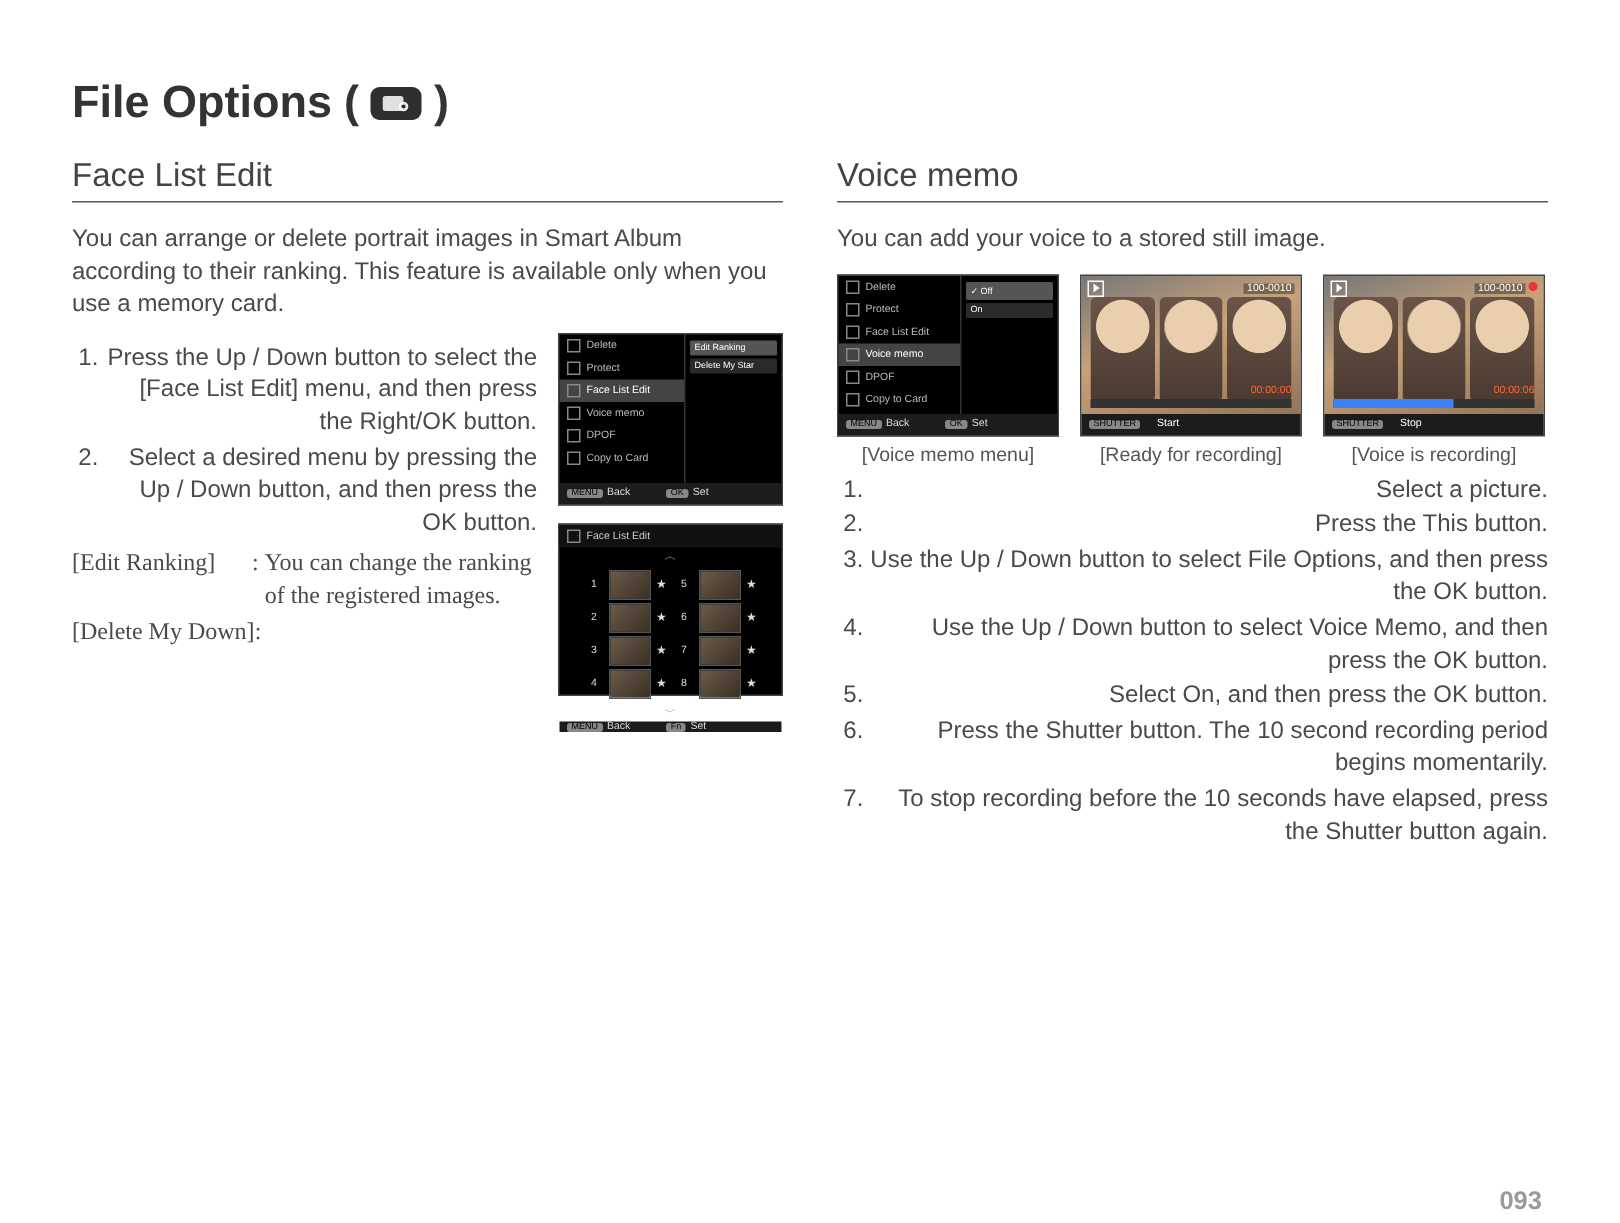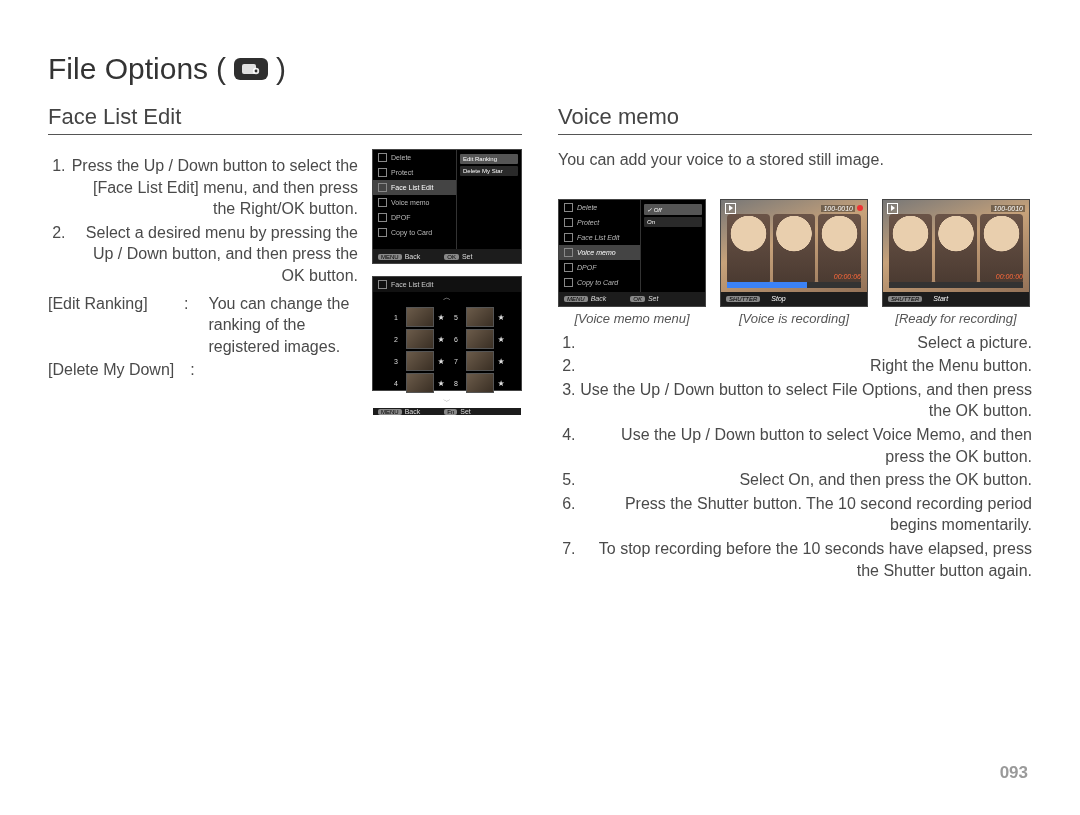--- a/index.html
+++ b/index.html
@@ -11,21 +11,21 @@
     box-sizing:border-box;
   }
   .page{
     padding:52px 48px 0 48px;
     box-sizing:border-box;
     width:100%;height:100%;
     position:relative;
   }
   h1{
     font-size:30px;
-    font-weight:normal;
+    font-weight:bold;
     color:#333;
     margin:0 0 18px 0;
     display:flex;
     align-items:center;
     gap:8px;
   }
   .title-icon{
     display:inline-flex;
     align-items:center;
     justify-content:center;
@@ -53,21 +53,21 @@
     color:#4a4a4a;
   }
   ol{margin:6px 0 0 0;padding-left:22px;}
   ol li{margin-bottom:2px;text-align:right;}
   .left-layout{display:flex;gap:14px;align-items:flex-start;}
   .left-text{flex:1;}
   .left-screens{width:150px;display:flex;flex-direction:column;gap:12px;}
 
   
   .defs{margin-top:6px;font-size:16px;}
-  .def-row{display:flex;gap:16px;margin-bottom:2px;}
+  .def-row{display:flex;gap:0;margin-bottom:2px;font-family:Liberation Serif, serif;}
   .def-term{min-width:120px;white-space:nowrap;}
   .def-sep{margin-right:4px;}
 
   
   .cam-menu{
     width:150px;height:115px;
     background:#000;
     border:1px solid #444;
     color:#bbb;
     font-size:7px;
@@ -98,21 +98,21 @@
   }
   .cam-grid .hdr{padding:3px 5px;background:#111;display:flex;gap:4px;align-items:center;}
   .cam-grid .grid{flex:1;display:grid;grid-template-columns:16px 28px 10px 16px 28px 10px;
     grid-auto-rows:1fr;gap:2px;padding:3px 6px;align-items:center;justify-content:center;}
   .num{font-size:7px;text-align:center;color:#ddd;}
   .face{width:26px;height:18px;background:linear-gradient(135deg,#6b5b4a,#3a2f24);border:1px solid #555;}
   .star{color:#ddd;font-size:8px;text-align:center;}
   .arrow-row{display:flex;justify-content:center;gap:40px;padding:0 0 1px 0;font-size:8px;color:#aaa;}
 
   
-  .vm-row{display:flex;gap:14px;margin:28px 0 4px 0;font-style:italic;}
+  .vm-row{display:flex;gap:14px;margin:12px 0 4px 0;}
   .vm-item{display:flex;flex-direction:column;align-items:center;gap:4px;}
   .vm-cap{font-size:13px;color:#555;}
   .vm-menu{width:148px;height:108px;}
   .vm-photo{
     width:148px;height:108px;background:linear-gradient(160deg,#777 0%,#c7a27a 40%,#8b6a52 100%);
     border:1px solid #444;position:relative;color:#fff;font-size:7px;box-sizing:border-box;
   }
   .vm-photo .people{
     position:absolute;inset:14px 6px 22px 6px;
     display:flex;gap:3px;
@@ -125,21 +125,21 @@
   .play-ico::after{content:"";border-left:4px solid #fff;border-top:3px solid transparent;border-bottom:3px solid transparent;margin-left:1px;}
   .counter{font-size:7px;background:rgba(0,0,0,.35);padding:0 2px;}
   .rec-dot{width:6px;height:6px;border-radius:50%;background:#e33;display:inline-block;margin-left:2px;}
   .vm-photo .bar{position:absolute;left:6px;right:6px;bottom:18px;height:6px;background:#333;}
   .vm-photo .bar .fill{height:100%;width:0;background:#3b82f6;}
   .vm-photo .time{position:absolute;right:6px;bottom:26px;font-size:7px;color:#ff6a3c;}
   .vm-photo .footer{position:absolute;left:0;right:0;bottom:0;height:14px;background:#1c1c1c;
     display:flex;align-items:center;gap:8px;padding:0 5px;font-size:7px;}
 
   .page-num{
-    position:absolute;right:52px;bottom:32px;
+    position:absolute;right:52px;bottom:4px;
     font-size:17px;font-weight:bold;color:#9a9a9a;margin-top:28px;
   }
 </style>
 </head>
 <body>
 
 <div class="page">
 
   <h1>
     <span>File Options</span>
@@ -151,20 +151,21 @@
           <circle cx="14" cy="8" r="1.4" fill="#2f2f2f"></circle>
         </svg>
     </span>
     <span>)</span>
   </h1>
 
   <div class="columns">
 
     <div class="col">
       <h2>Face List Edit</h2>
+      <div class="body-text">You can arrange or delete portrait images in Smart Album according to their ranking. This feature is available only when you use a memory card.</div>
 
       <div class="left-layout" style="margin-top:8px;">
         <div class="left-text body-text">
           <ol>
             <li>Press the Up / Down button to select the [Face List Edit] menu, and then press the Right/OK button.</li>
             <li>Select a desired menu by pressing the Up / Down button, and then press the OK button.</li>
           </ol>
           <div class="defs">
             <div class="def-row">
               <span class="def-term">[Edit Ranking]</span>
@@ -310,66 +311,66 @@
               <span><span class="kbd">OK</span><span>Set</span></span>
             </div>
           </div>
           <div class="vm-cap">[Voice memo menu]</div>
         </div>
 
         <div class="vm-item">
           <div class="vm-photo">
             <div class="topbar">
               <span class="play-ico"></span>
-              <span><span class="counter">100-0010</span><span class="rec-dot"></span></span>
+              <span class="counter">100-0010</span>
             </div>
             <div class="people">
                 <div class="person"></div>
                 <div class="person"></div>
                 <div class="person"></div>
               </div>
-            <div class="time">00:00:06</div>
+            <div class="time">00:00:00</div>
             <div class="bar">
-                <div class="fill" style="width:60%"></div>
+                <div class="fill"></div>
               </div>
             <div class="footer">
                 <span class="kbd">SHUTTER</span>
-                <span>Stop</span>
-              </div>
-          </div>
-          <div class="vm-cap">[Voice is recording]</div>
+                <span>Start</span>
+              </div>
+          </div>
+          <div class="vm-cap">[Ready for recording]</div>
         </div>
 
         <div class="vm-item">
           <div class="vm-photo">
             <div class="topbar">
               <span class="play-ico"></span>
-              <span class="counter">100-0010</span>
+              <span><span class="counter">100-0010</span><span class="rec-dot"></span></span>
             </div>
             <div class="people">
                 <div class="person"></div>
                 <div class="person"></div>
                 <div class="person"></div>
               </div>
-            <div class="time">00:00:00</div>
+            <div class="time">00:00:06</div>
             <div class="bar">
-                <div class="fill"></div>
+                <div class="fill" style="width:60%"></div>
               </div>
             <div class="footer">
                 <span class="kbd">SHUTTER</span>
-                <span>Start</span>
-              </div>
-          </div>
-          <div class="vm-cap">[Ready for recording]</div>
+                <span>Stop</span>
+              </div>
+          </div>
+          <div class="vm-cap">[Voice is recording]</div>
         </div>
       </div>
 
       <ol class="body-text" style="">
         <li>Select a picture.</li>
-        <li>Right the Menu button.</li>
+        <li>Press the This button.</li>
         <li>Use the Up / Down button to select File Options, and then press the OK button.</li>
         <li>Use the Up / Down button to select Voice Memo, and then press the OK button.</li>
         <li>Select On, and then press the OK button.</li>
         <li>Press the Shutter button. The 10 second recording period begins momentarily.</li>
         <li>To stop recording before the 10 seconds have elapsed, press the Shutter button again.</li>
       </ol>
     </div>
   </div>
 
   <div class="page-num">093</div>

